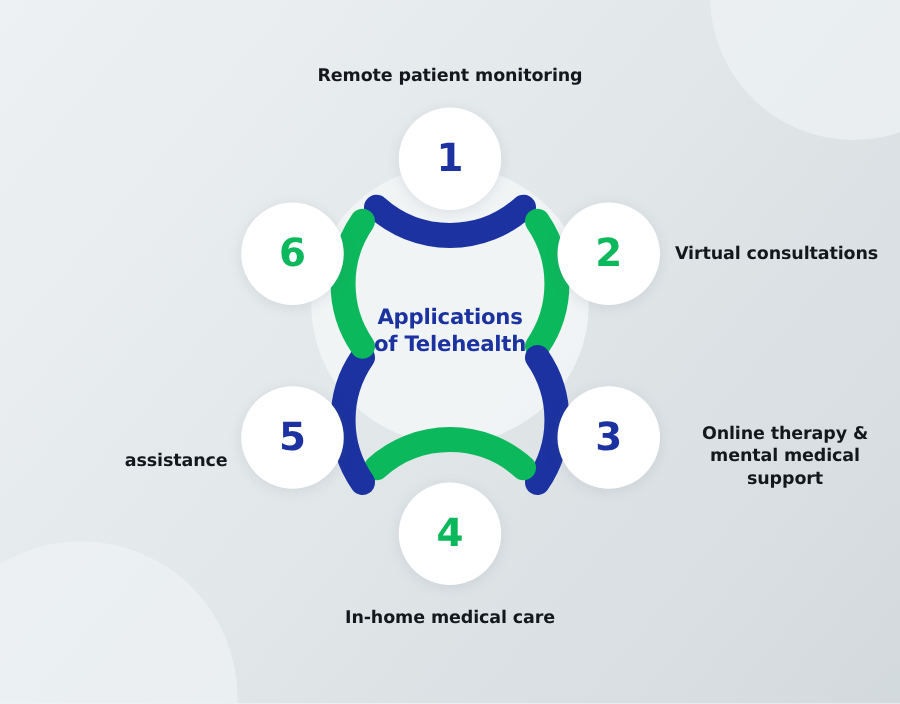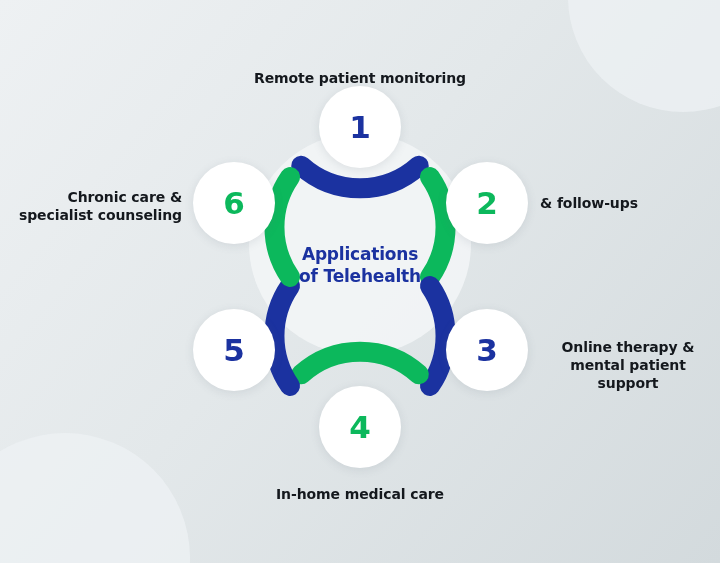--- a/index.html
+++ b/index.html
@@ -110,21 +110,20 @@
     font-size: 14px;
     font-weight: bold;
     line-height: 1.3;
     letter-spacing: -0.1px;
   }
   .label-1 {
     left: 210px;
     top: 52px;
     width: 300px;
     text-align: center;
-    margin-top: 17px;
   }
   .label-2 {
     left: 540px;
     top: 194px;
     width: 176px;
     text-align: left;
   }
   .label-3 {
     left: 540px;
     top: 338px;
@@ -199,34 +198,31 @@
   </div>
   <div class="node node-6">
     <span class="node-num num-green">6</span>
   </div>
 
   <div class="label label-1">
     <span>Remote patient monitoring</span>
   </div>
 
   <div class="label label-2">
-    <div>&amp; follow-ups</div>
+    <div>Virtual consultations</div>
   </div>
 
   <div class="label label-3">
     <div>Online therapy &amp;</div>
-    <div>mental patient</div>
+    <div>mental medical</div>
     <div>support</div>
   </div>
 
   <div class="label label-4">
     <span>In-home medical care</span>
   </div>
 
   <div class="label label-5">
-  </div>
-
-  <div class="label label-6">
-    <div>Chronic care &amp;</div>
-    <div>specialist counseling</div>
-  </div>
+    <div>assistance</div>
+  </div>
+
 
 </div>
 
 </body></html>

